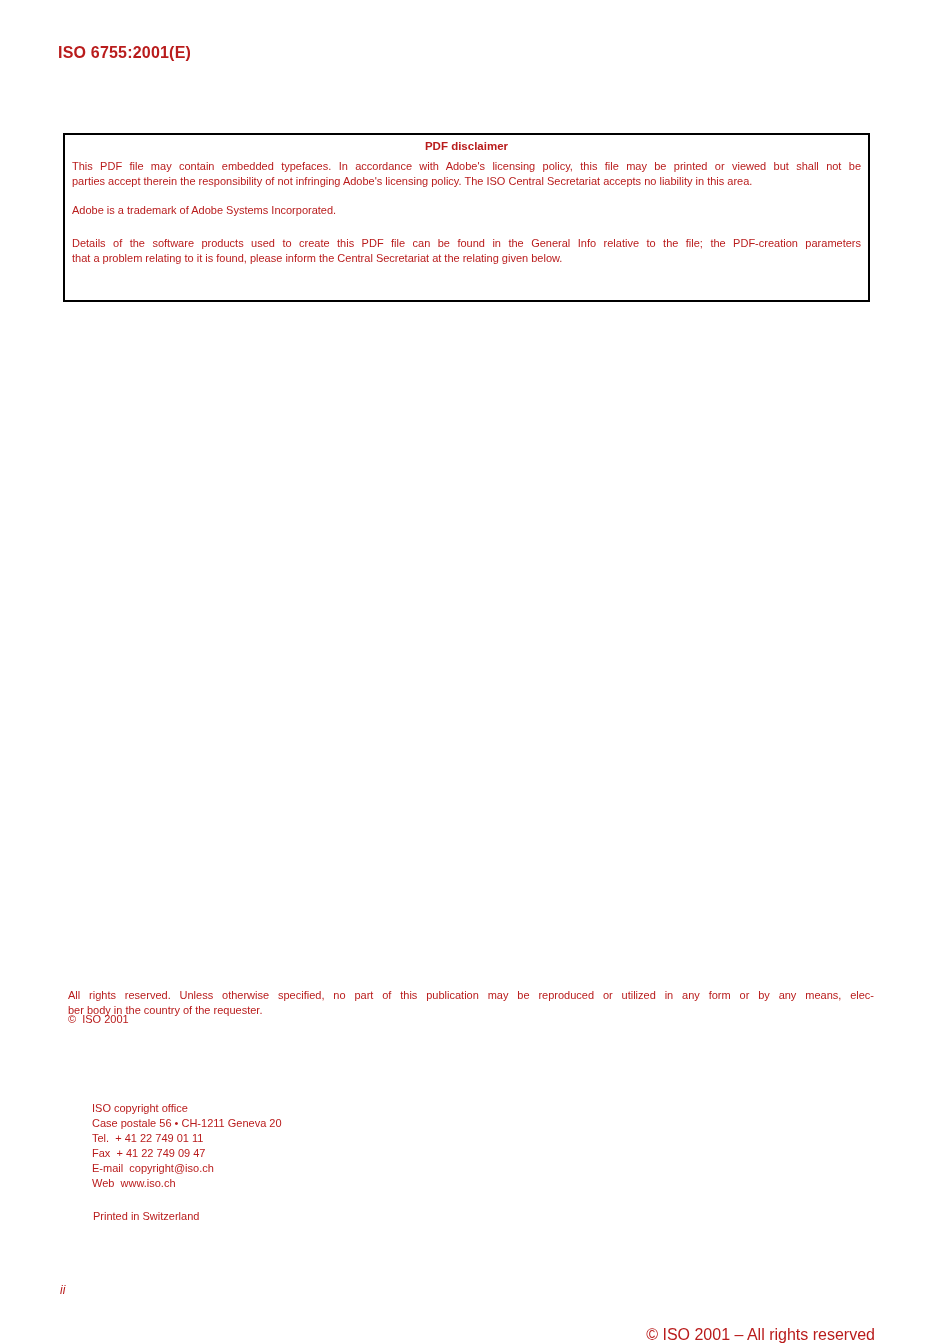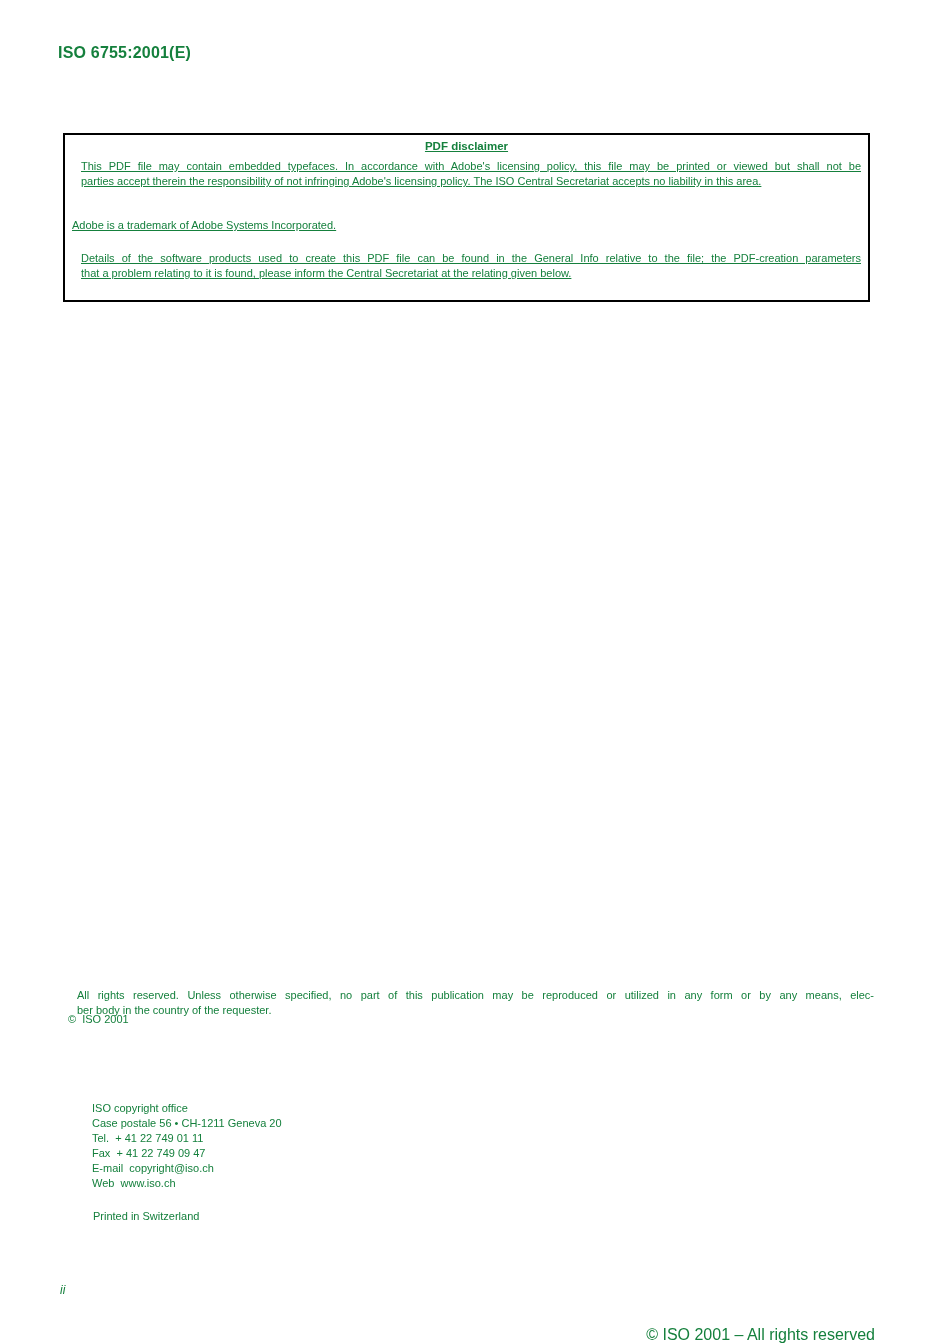--- a/index.html
+++ b/index.html
@@ -5,21 +5,21 @@
   html, body {
     margin: 0;
     padding: 0;
     background: #ffffff;
   }
   .page {
     position: relative;
     width: 950px;
     height: 1343px;
     background: #ffffff;
-    color: #15803d;
+    color: #b91c1c;
     font-family: "Liberation Sans", sans-serif;
     overflow: hidden;
   }
 
   .doc-header {
     position: absolute;
     left: 58px;
     top: 44px;
     font-size: 16px;
     font-weight: bold;
@@ -30,35 +30,34 @@
     position: absolute;
     left: 63px;
     top: 133px;
     width: 807px;
     height: 169px;
     box-sizing: border-box;
     border: 2px solid #000000;
     padding: 4px 7px 0 7px;
     font-size: 11px;
     line-height: 15px;
-    text-decoration: underline;
   }
   .box-title {
     text-align: center;
     font-weight: bold;
     font-size: 11.5px;
     line-height: 15px;
     margin-bottom: 5px;
   }
   .disclaimer-box .para-1 { margin-top: 0; }
-  .disclaimer-box .para-2 { margin-top: 29px; }
+  .disclaimer-box .para-2 { margin-top: 14px; }
   .disclaimer-box .para-3 { margin-top: 18px; }
 
   .line { min-height: 15px; }
-  .justify .line { text-align: justify; text-align-last: justify; margin-left: 9px; }
+  .justify .line { text-align: justify; text-align-last: justify; }
   .justify .line:last-child { text-align-last: left; }
 
   .copyright-notice {
     position: absolute;
     left: 68px;
     top: 1012px;
     font-size: 11px;
     line-height: 15px;
   }
   .rights-para {

